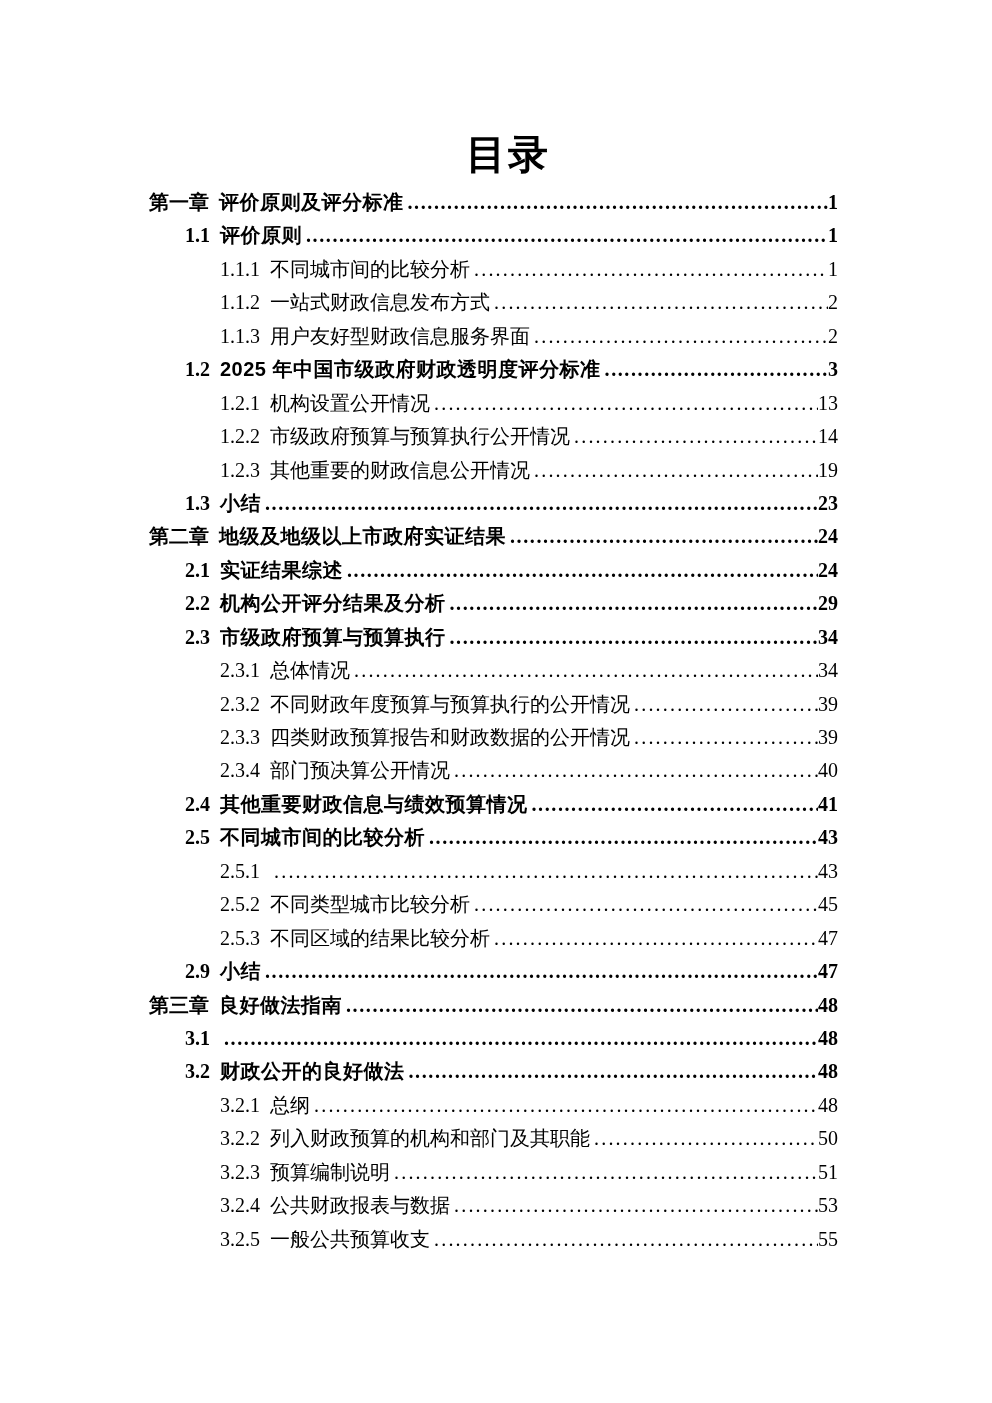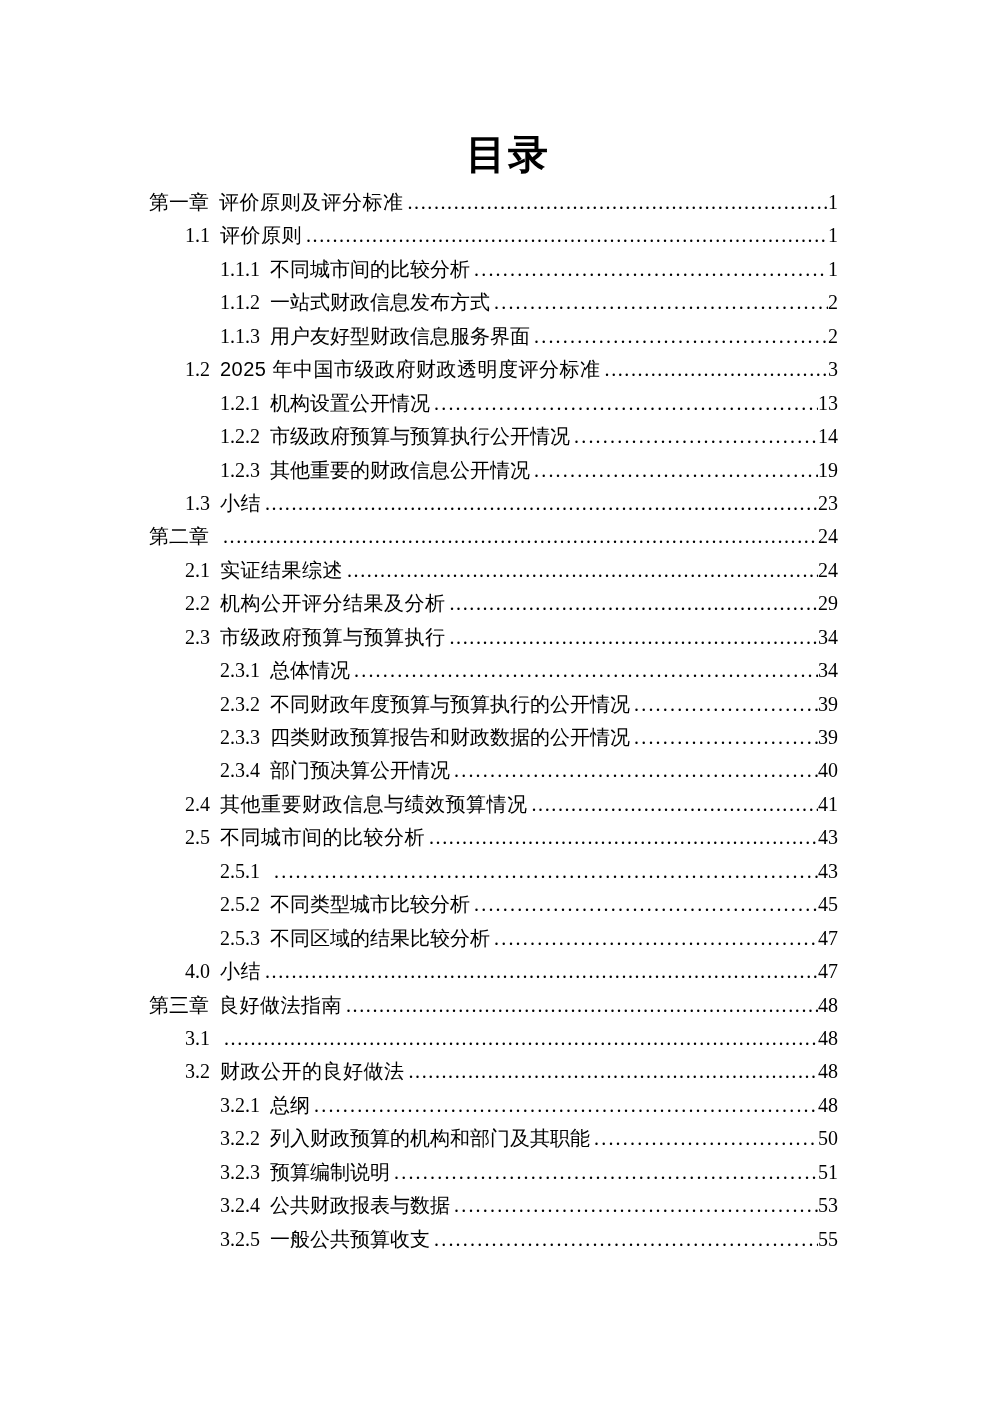--- a/index.html
+++ b/index.html
@@ -36,21 +36,21 @@
   .toc-entry {
     display: flex;
     align-items: baseline;
     height: 33.45px;
     line-height: 33.45px;
     font-size: 20px;
     white-space: nowrap;
   }
   .toc-entry.lvl-2 { padding-left: 36px; }
   .toc-entry.lvl-3 { padding-left: 71px; }
-  .toc-entry.bold  { font-weight: 400; }
+  .toc-entry.bold  { font-weight: 700; }
   .toc-entry.bold .entry-title {
     font-family: "Liberation Sans", "DejaVu Sans", sans-serif;
     letter-spacing: 0.5px;
   }
   .num {
     flex: 0 0 auto;
     margin-right: 10px;
   }
   .entry-title {
     flex: 0 0 auto;
@@ -131,20 +131,21 @@
     <span class="pg">19</span>
   </div>
     <div class="toc-entry lvl-2 bold">
     <span class="num">1.3</span>
     <span class="entry-title">小结</span>
     <span class="dots" aria-hidden="true">............................................................................................................................................................................................................................................................................................................</span>
     <span class="pg">23</span>
   </div>
     <div class="toc-entry lvl-1 bold">
     <span class="num">第二章</span>
+    <span class="entry-title">地级及地级以上市政府实证结果</span>
     <span class="dots" aria-hidden="true">............................................................................................................................................................................................................................................................................................................</span>
     <span class="pg">24</span>
   </div>
     <div class="toc-entry lvl-2 bold">
     <span class="num">2.1</span>
     <span class="entry-title">实证结果综述</span>
     <span class="dots" aria-hidden="true">............................................................................................................................................................................................................................................................................................................</span>
     <span class="pg">24</span>
   </div>
     <div class="toc-entry lvl-2 bold">
@@ -206,21 +207,21 @@
     <span class="dots" aria-hidden="true">............................................................................................................................................................................................................................................................................................................</span>
     <span class="pg">45</span>
   </div>
     <div class="toc-entry lvl-3">
     <span class="num">2.5.3</span>
     <span class="entry-title">不同区域的结果比较分析</span>
     <span class="dots" aria-hidden="true">............................................................................................................................................................................................................................................................................................................</span>
     <span class="pg">47</span>
   </div>
     <div class="toc-entry lvl-2 bold">
-    <span class="num">4.0</span>
+    <span class="num">2.9</span>
     <span class="entry-title">小结</span>
     <span class="dots" aria-hidden="true">............................................................................................................................................................................................................................................................................................................</span>
     <span class="pg">47</span>
   </div>
     <div class="toc-entry lvl-1 bold">
     <span class="num">第三章</span>
     <span class="entry-title">良好做法指南</span>
     <span class="dots" aria-hidden="true">............................................................................................................................................................................................................................................................................................................</span>
     <span class="pg">48</span>
   </div>

